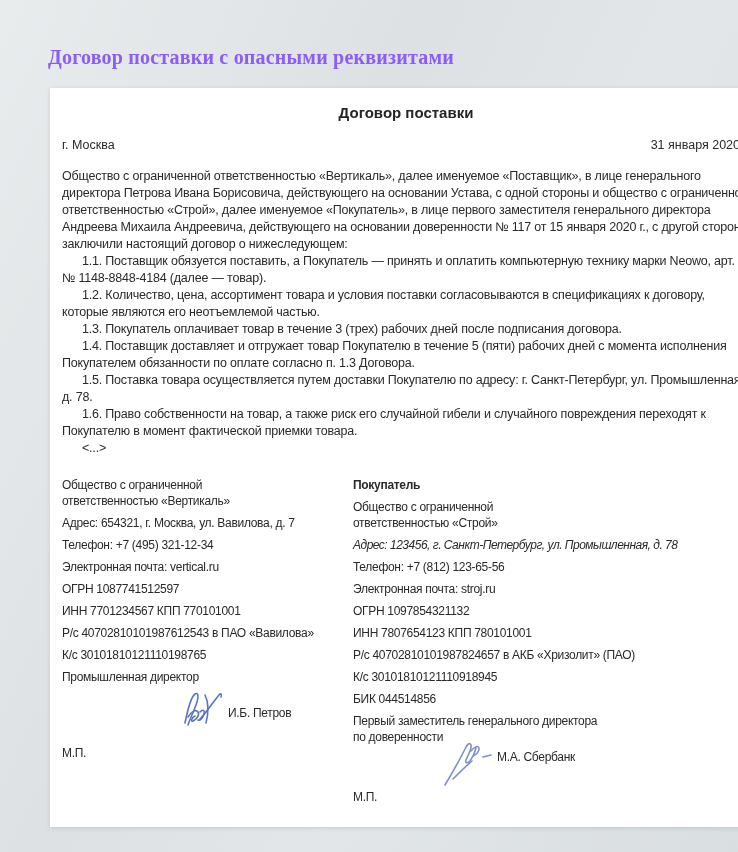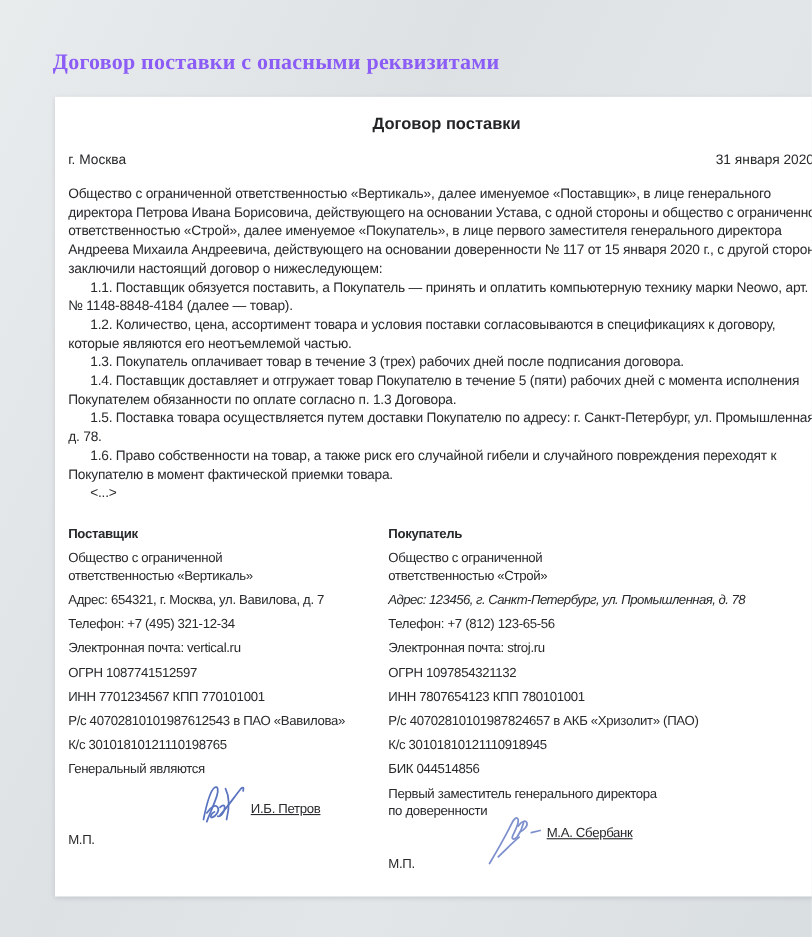--- a/index.html
+++ b/index.html
@@ -59,27 +59,27 @@
     line-height: 16px;
     letter-spacing: -0.3px;
   }
   .party { width: 291px; }
   .party.buyer { width: 329px; }
   .row { margin-bottom: 6px; white-space: nowrap; }
   .row.role { font-weight: 700; }
   .row.tight { letter-spacing: -0.5px; font-style: italic; }
   .sig-title { min-height: 34px; margin-bottom: 2px; white-space: nowrap; }
   .sig-row { position: relative; height: 18px; margin-bottom: 0; }
-  .sig-name { display: inline-block; text-decoration: underline; }
+  .sig-name { display: inline-block; }
   .supplier .sig-name { margin-left: 166px; }
   .buyer .sig-name { margin-left: 144px; }
   .sig-svg { position: absolute; pointer-events: none; }
   .supplier .sig-svg { left: 116px; top: -18px; }
   .buyer .sig-svg { left: 86px; top: -14px; }
-  .stamp { margin-top: 10px; }
+  .stamp { margin-top: 22px; }
 </style>
 </head>
 <body>
 
 <h1 class="page-heading">Договор поставки с опасными реквизитами</h1>
 
 <div class="doc-card">
 
   <div class="doc-title">Договор поставки</div>
 
@@ -95,31 +95,30 @@
     <p class="clause">1.3. Покупатель оплачивает товар в течение 3 (трех) рабочих дней после подписания договора.</p>
     <p class="clause">1.4. Поставщик доставляет и отгружает товар Покупателю в течение 5 (пяти) рабочих дней с момента исполнения Покупателем обязанности по оплате согласно п. 1.3 Договора.</p>
     <p class="clause">1.5. Поставка товара осуществляется путем доставки Покупателю по адресу: г. Санкт-Петербург, ул. Промышленная, д. 78.</p>
     <p class="clause">1.6. Право собственности на товар, а также риск его случайной гибели и случайного повреждения переходят к Покупателю в момент фактической приемки товара.</p>
     <p class="clause">&lt;...&gt;</p>
   </div>
 
   <div class="parties">
 
     <div class="party supplier">
-      <div class="row role">Поставщик</div>
       <div class="row" style="margin-bottom:0">Общество с ограниченной</div>
       <div class="row">ответственностью «Вертикаль»</div>
       <div class="row">Адрес: 654321, г. Москва, ул. Вавилова, д. 7</div>
       <div class="row">Телефон: +7 (495) 321-12-34</div>
       <div class="row">Электронная почта: vertical.ru</div>
       <div class="row">ОГРН 1087741512597</div>
       <div class="row">ИНН 7701234567 КПП 770101001</div>
       <div class="row">Р/с 40702810101987612543 в ПАО «Вавилова»</div>
       <div class="row">К/с 30101810121110198765</div>
-      <div class="sig-title">Генеральный являются</div>
+      <div class="sig-title">Промышленная директор</div>
       <div class="sig-row">
         <svg class="sig-svg" width="52" height="44" viewBox="0 0 52 44">
           <g fill="none" stroke="#5b74c0" stroke-width="1.6" stroke-linecap="round">
             <path d="M7,36 C9,26 13,10 17,7 C20,5 21,9 19,15 C16,24 12,32 10,38"></path>
             <path d="M10,30 C14,24 18,22 20,25 C22,28 18,33 15,34 C13,35 13,31 17,29"></path>
             <path d="M22,25 C25,22 27,23 26,27 C25,31 22,34 20,33"></path>
             <path d="M27,8 C30,14 31,24 28,36"></path>
             <path d="M22,32 C28,26 36,14 41,8 C43,6 44,7 43,10"></path>
           </g>
         </svg>

